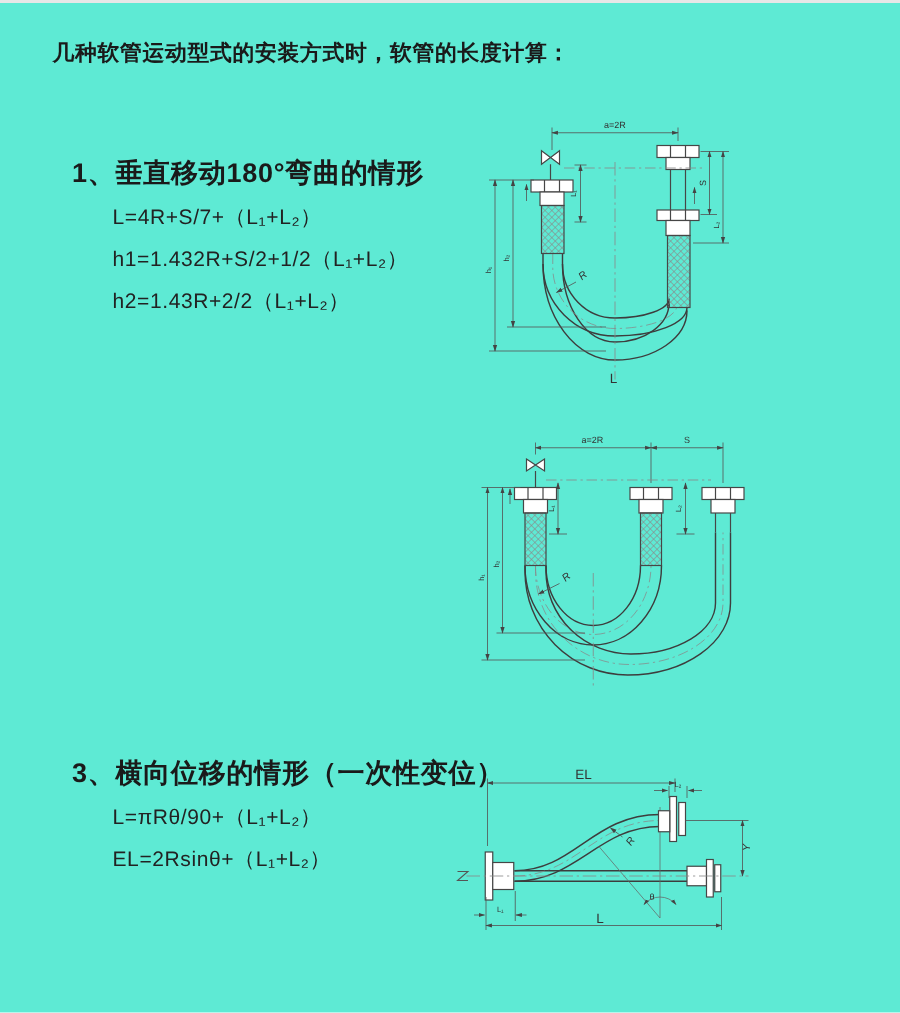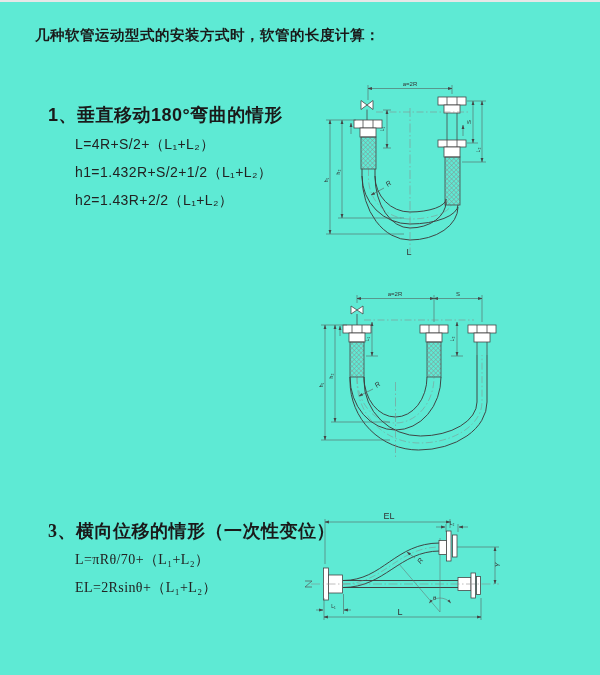--- a/index.html
+++ b/index.html
@@ -6,21 +6,21 @@
   .page{
     position:relative;width:600px;height:675px;background:#5eead4;overflow:hidden;
     font-family:"Liberation Sans","DejaVu Sans",sans-serif;color:#1c1c1c;
     border-top:2px solid #e7e7e7;box-sizing:border-box;
   }
   .title{
     position:absolute;left:35px;top:24px;font-size:14.5px;font-weight:600;
     letter-spacing:.5px;color:#1a1a1a;
   }
   .sec{position:absolute;left:48px;}
-  .s1{top:104px;} .s2{top:311px;} .s3{top:520px;font-family:Liberation Serif, serif;}
+  .s1{top:104px;} .s2{top:311px;} .s3{top:504px;}
   .sec-heading{font-size:18px;font-weight:600;letter-spacing:.5px;color:#1a1a1a;line-height:18px;}
   .formula{
     margin-left:27px;margin-top:12px;font-size:14px;font-weight:400;
     letter-spacing:.4px;line-height:16px;color:#222;white-space:nowrap;
   }
   .diagram{position:absolute;}
   .d1{left:300px;top:70px;}
   .d2{left:300px;top:280px;}
   .d3{left:297px;top:500px;}
   svg{display:block;}
@@ -32,29 +32,29 @@
 </style>
 </head>
 <body>
 
 <div class="page">
 
   <div class="title">几种软管运动型式的安装方式时，软管的长度计算：</div>
 
   <section class="sec s1">
     <div class="sec-heading">1、垂直移动180°弯曲的情形</div>
-    <div class="formula">L=4R+S/2+（L₁+L₂）</div>
+    <div class="formula">L=4R+S/7+（L₁+L₂）</div>
     <div class="formula">h1=1.432R+S/2+1/2（L₁+L₂）</div>
     <div class="formula">h2=1.43R+2/2（L₁+L₂）</div>
   </section>
 
 
   <section class="sec s3">
     <div class="sec-heading">3、横向位移的情形（一次性变位）</div>
-    <div class="formula">L=πRθ/70+（L₁+L₂）</div>
+    <div class="formula">L=πRθ/90+（L₁+L₂）</div>
     <div class="formula">EL=2Rsinθ+（L₁+L₂）</div>
   </section>
 
   <div class="diagram d1">
     <svg width="290" height="190" viewBox="0 0 290 190">
       <defs>
         <marker id="ar1" viewBox="0 0 10 10" refX="9" refY="5" markerWidth="8" markerHeight="8" orient="auto-start-reverse">
           <path d="M0,1.8 L10,5 L0,8.2 Z" fill="#444"></path>
         </marker>
         <pattern id="ht1" width="3.2" height="3.2" patternUnits="userSpaceOnUse" patternTransform="rotate(45)">

